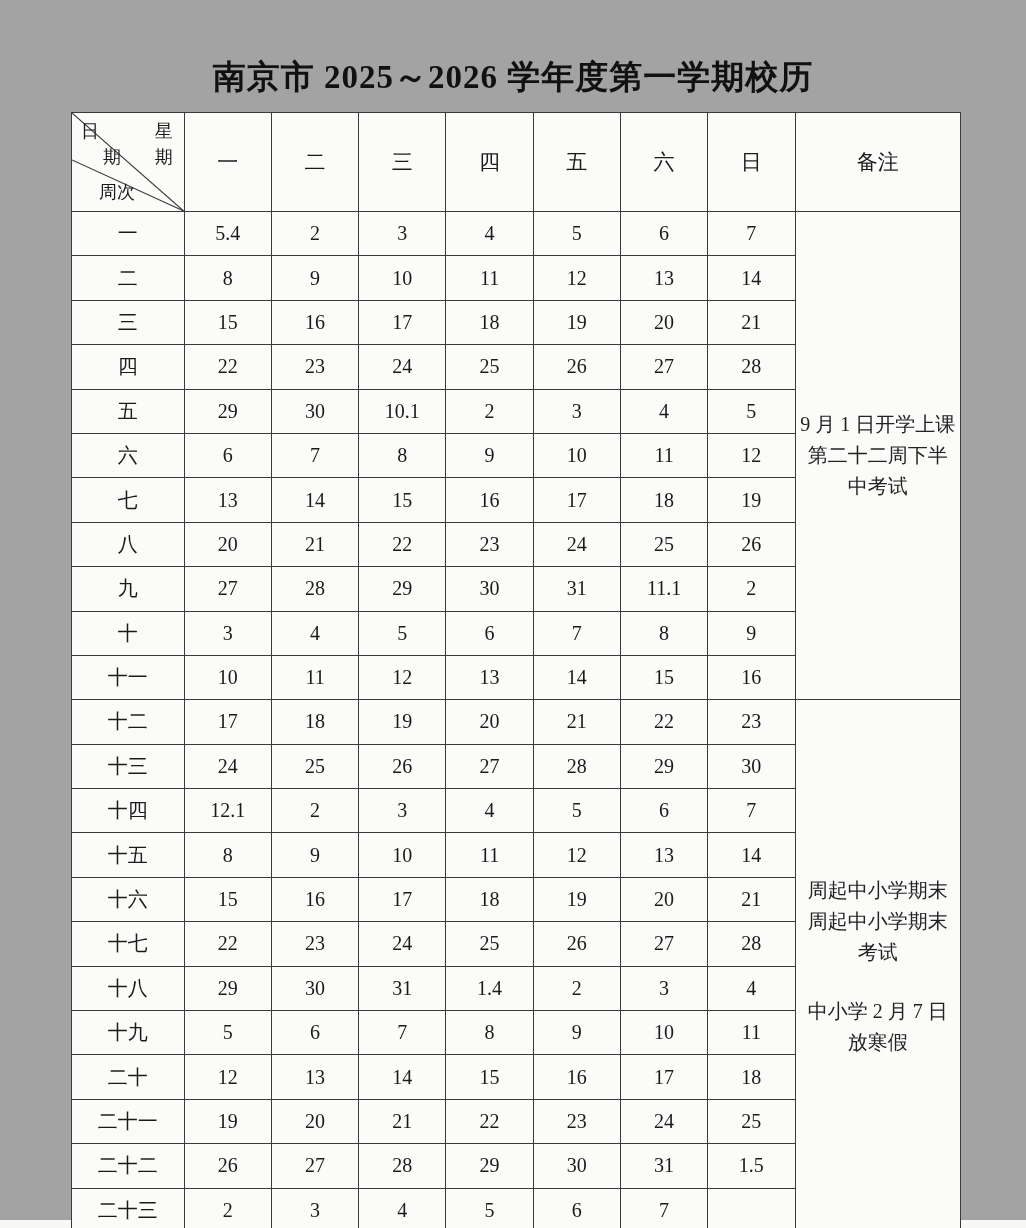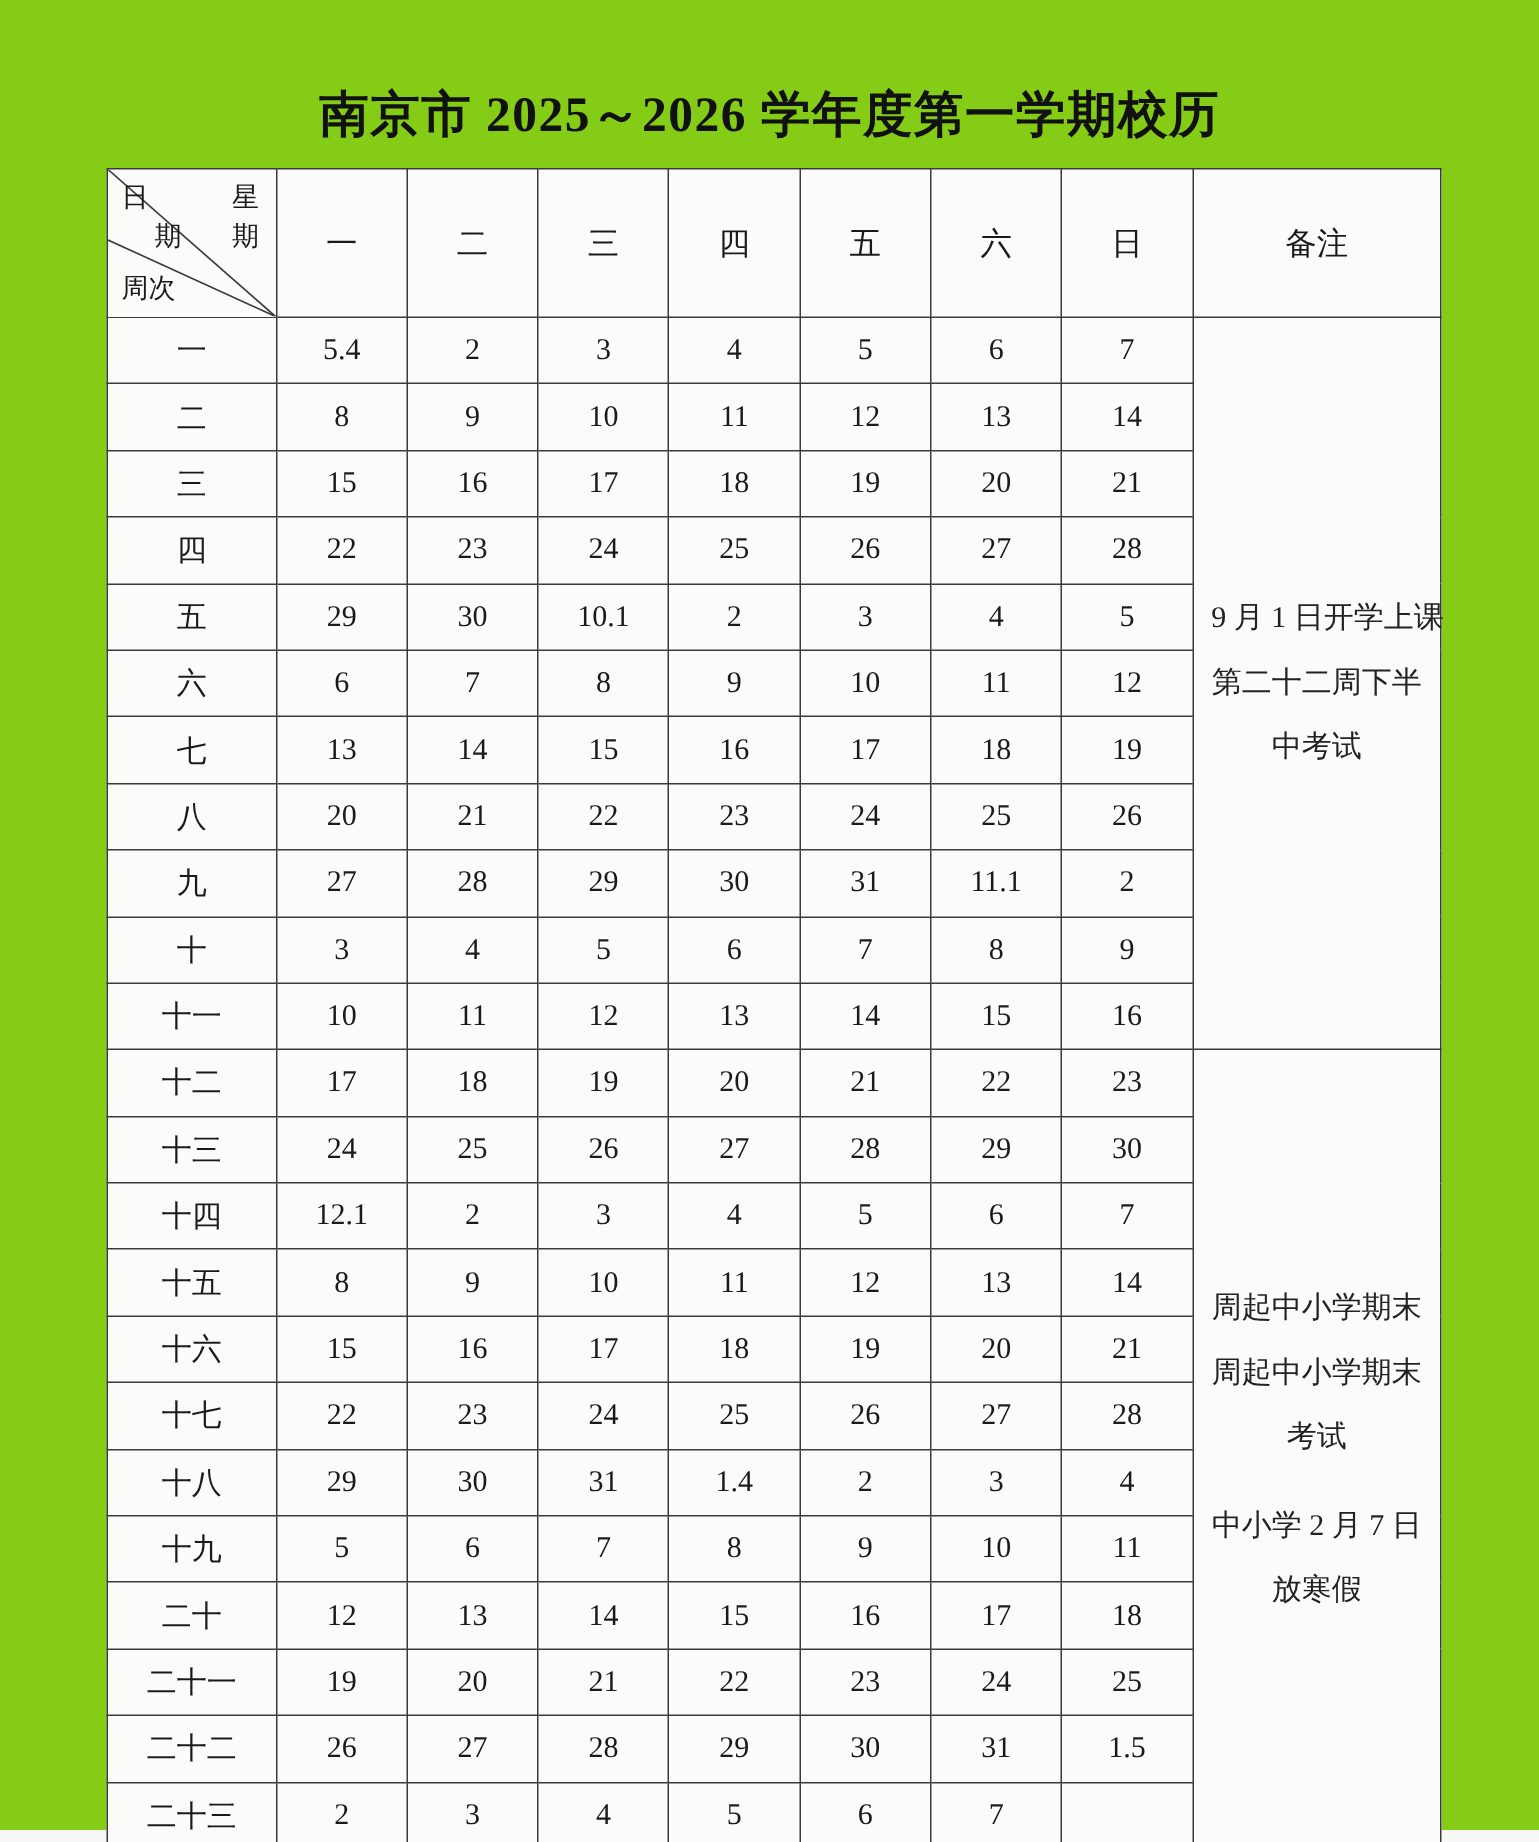--- a/index.html
+++ b/index.html
@@ -13,21 +13,21 @@
     font-family: "Liberation Serif", "DejaVu Serif", serif;
     color: #1a1a1a;
     position: relative;
     overflow: hidden;
   }
 
   .page {
     width: 1026px;
     height: 1220px;
     position: relative;
-    background: #84cc16;
+    background: #a3a3a3;
   }
 
   
   .title {
     position: absolute;
     top: 55px;
     left: 0;
     width: 1026px;
     text-align: center;
     font-size: 33px;
@@ -90,21 +90,21 @@
   }
   .corner .lbl {
     position: absolute;
     font-size: 18px;
     line-height: 18px;
     color: #1a1a1a;
     white-space: nowrap;
   }
   .corner .lbl-date  { top: 9px;  left: 9px;  }
   .corner .lbl-wd    { top: 31px; right: 11px; text-align: right; }
-  .corner .lbl-wknum { bottom: 10px; left: 9px; }
+  .corner .lbl-wknum { bottom: 10px; left: 27px; }
   .corner .lbl-date span,
   .corner .lbl-wd span,
   .corner .lbl-wknum span { display: inline-block; }
 
   .corner .lbl-date  { width: 60px; }
   .corner .lbl-date .ch1 { position:absolute; top:0; left:0; }
   .corner .lbl-date .ch2 { position:absolute; top:26px; left:22px; }
   .corner .lbl-wd  .ch1 { position:absolute; top:-22px; right:0px; }
   .corner .lbl-wd  .ch2 { position:absolute; top:4px; right:0px; }
 
@@ -120,21 +120,21 @@
   
   td.remark-cell {
     vertical-align: middle;
     text-align: left;
     padding: 0 14px;
     font-size: 16.5px;
     line-height: 31px;
     color: #222;
   }
   td.remark-cell p {
-    margin: 12px;
+    margin: 0;
     white-space: nowrap;
   }
   td.remark-cell p.gap-before {
     margin-top: 28px;
   }
 </style>
 </head>
 <body>
 
 <div class="page">

